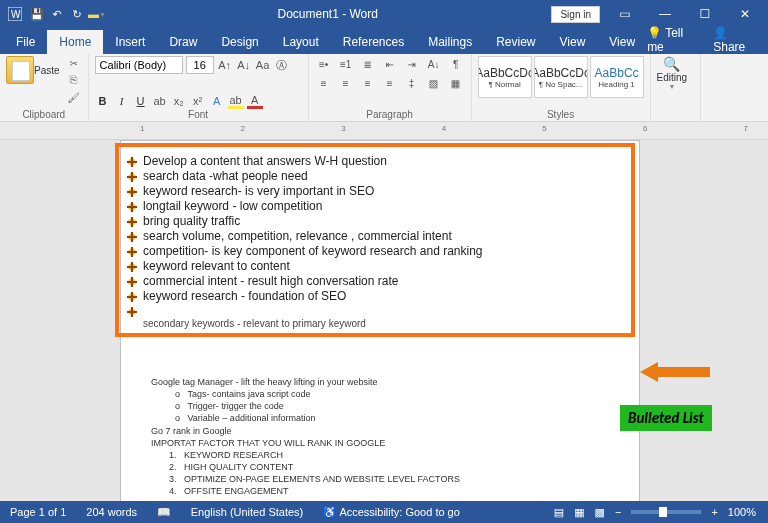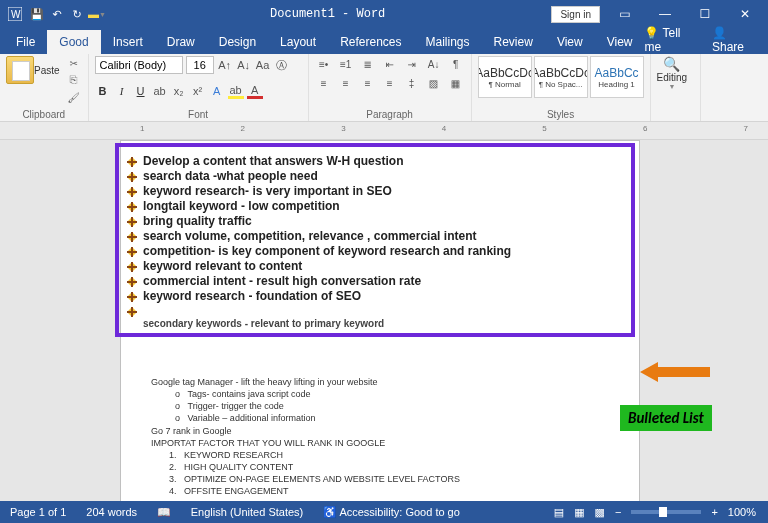--- a/index.html
+++ b/index.html
@@ -1,56 +1,56 @@
 <!DOCTYPE html>
 <html><head>
   <meta charset="utf-8">
   <style>
     * { margin: 0; padding: 0; box-sizing: border-box; font-family: "Segoe UI", sans-serif; }
     body { width: 768px; height: 523px; background: #fff; overflow: hidden; font-size: 11px; }
     .titlebar { background: #2b579a; height: 28px; display: flex; align-items: center; color: #fff; }
     .titlebar-left { display: flex; align-items: center; padding-left: 8px; gap: 8px; }
     .titlebar-left .qat { display: flex; gap: 6px; align-items: center; }
     .qat-icon { width: 14px; height: 14px; display: flex; align-items: center; justify-content: center; font-size: 11px; }
-    .titlebar-center { flex: 1; text-align: center; font-size: 12px; font-weight: 400; font-family: Liberation Mono, monospace; }
+    .titlebar-center { flex: 1; text-align: center; font-size: 12px; font-weight: 400; }
     .titlebar-right { display: flex; align-items: center; gap: 10px; padding-right: 8px; }
     .signin { background: #fff; color: #333; padding: 2px 8px; font-size: 10px; border: 1px solid #ccc; }
     .win-btn { width: 30px; text-align: center; font-size: 12px; }
     .ribbon-tabs { background: #2b579a; height: 26px; display: flex; align-items: flex-end; padding-left: 4px; }
     .tab { padding: 5px 12px; color: #fff; font-size: 12px; cursor: pointer; }
     .tab.active { background: #f3f3f3; color: #2b579a; }
     .ribbon-tabs-right { margin-left: auto; display: flex; align-items: center; padding-right: 8px; gap: 14px; color: #fff; font-size: 12px; }
     .ribbon { background: #f3f3f3; height: 68px; display: flex; border-bottom: 1px solid #d4d4d4; }
     .ribbon-group { border-right: 1px solid #e0e0e0; padding: 2px 6px 1px; display: flex; flex-direction: column; }
     .ribbon-group-content { flex: 1; display: flex; align-items: flex-start; gap: 4px; }
     .ribbon-group-label { text-align: center; font-size: 10px; color: #666; padding: 0 2px; }
     .clipboard-col { display: flex; flex-direction: row; align-items: center; }
     .paste-icon { width: 28px; height: 28px; background: linear-gradient(#f9d978,#e8b84a); border: 1px solid #c9a030; border-radius: 2px; position: relative; }
     .paste-icon::after { content:""; position:absolute; top:4px; left:5px; width:16px; height:18px; background:#fff; border:1px solid #ccc; }
     .paste-label { font-size: 10px; color:#333; }
-    .font-stack { display: flex; flex-direction: column; gap: 9px; }
+    .font-stack { display: flex; flex-direction: column; gap: 19px; }
     .font-row { display: flex; align-items: center; gap: 3px; }
     .font-name { border: 1px solid #c0c0c0; background:#fff; font-size: 11px; padding: 1px 4px; width: 88px; height: 18px; }
     .font-size { border: 1px solid #c0c0c0; background:#fff; font-size: 11px; padding: 1px 7px; width: 28px; height: 18px; }
     .f-btn { min-width: 16px; height: 16px; font-size: 11px; color:#555; display:flex; align-items:center; justify-content:center; }
     .b { font-weight:bold; color:#333; }
     .i { font-style:italic; font-family:serif; color:#333; }
     .u { text-decoration:underline; color:#333; }
     .para-stack { display:flex; flex-direction:column; gap:3px; }
     .para-row { display:flex; gap:4px; }
     .p-btn { width:18px; height:16px; font-size:10px; color:#555; display:flex; align-items:center; justify-content:center; }
     .styles-row { display:flex; gap:2px; }
     .style-box { border:1px solid #d0d0d0; background:#fff; width:54px; height:42px; display:flex; flex-direction:column; align-items:center; justify-content:center; font-size:8px; color:#444; overflow:hidden; }
     .style-box .samp { font-size:12px; color:#333; }
     .style-box.h .samp { color:#2e74b5; font-size:12px; }
     .ruler { height:18px; background:#eaeaea; border-bottom:1px solid #d4d4d4; position:relative; font-size:8px; color:#777; }
     .ruler-marks { position:absolute; left:140px; right:20px; top:2px; display:flex; justify-content:space-between; }
     .canvas { background:#e6e6e6; height:370px; position:relative; overflow:hidden; }
     .page { position:absolute; left:120px; top:0; width:520px; background:#fff; border:1px solid #c0c0c0; padding:10px 30px; min-height:500px; }
-    .green-box { border:4px solid #6d28d9; padding:6px 8px 4px; position:absolute; left:-6px; top:2px; width:520px;font-weight:bold; }
+    .green-box { border:4px solid #f97316; padding:6px 8px 4px; position:absolute; left:-6px; top:2px; width:520px; }
     .bul-item { display:flex; align-items:flex-start; gap:6px; margin:1px 0; font-size:12px; color:#222; }
     .bul-icon { width:10px; height:10px; flex-shrink:0; margin-top:3px; }
     .bul-icon svg { display:block; }
     .small-item { font-size:10px; color:#444; padding-left:16px; }
     .after-list { margin-top:225px; font-size:9px; color:#333; line-height:1.35; }
     .after-list .numbered { padding-left:18px; }
     .after-list .sub { padding-left:24px; }
     .arrow-ann { position:absolute; left:640px; top:220px; }
     .arrow-ann svg { display:block; }
     .label-box { position:absolute; left:620px; top:265px; background:#1fb81f; color:#000000; font-weight:bold; font-style:italic; font-size:15px; padding:4px 8px; font-family:Calibri,sans-serif; }
@@ -87,21 +87,21 @@
     <span class="signin">Sign in</span>
     <span class="win-btn">▭</span>
     <span class="win-btn">—</span>
     <span class="win-btn">☐</span>
     <span class="win-btn">✕</span>
   </div>
 </div>
 
 <div class="ribbon-tabs">
   <div class="tab">File</div>
-  <div class="tab active">Good</div>
+  <div class="tab active">Home</div>
   <div class="tab">Insert</div>
   <div class="tab">Draw</div>
   <div class="tab">Design</div>
   <div class="tab">Layout</div>
   <div class="tab">References</div>
   <div class="tab">Mailings</div>
   <div class="tab">Review</div>
   <div class="tab">View</div>
   <div class="tab">View</div>
   <div class="ribbon-tabs-right">

